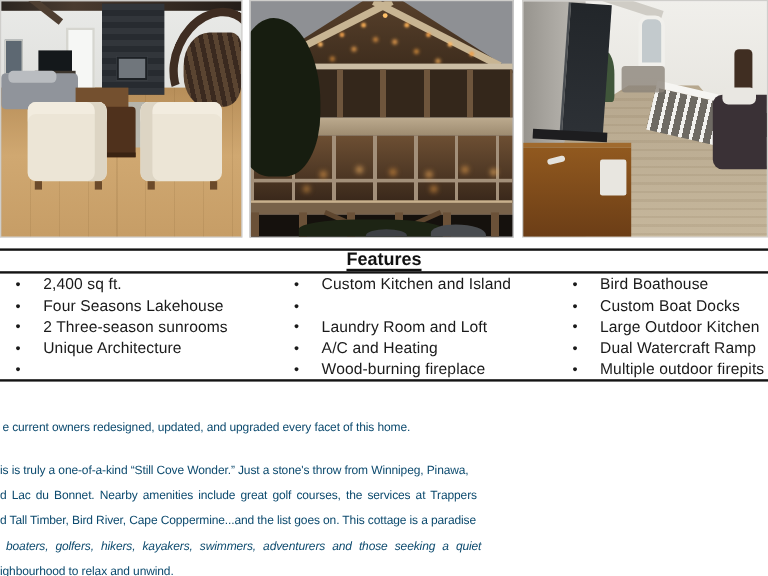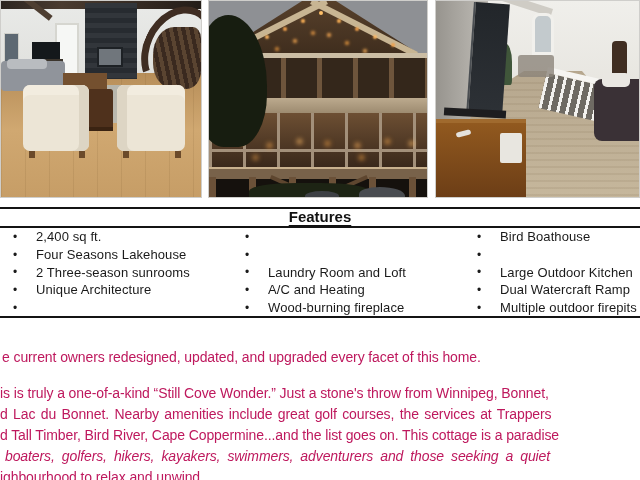--- a/index.html
+++ b/index.html
@@ -117,21 +117,21 @@
       text-decoration:underline;text-decoration-thickness:2px;text-underline-offset:3px;color:#111;}
   .feat-col{position:absolute;top:228px;}
   #feat-col-0{left:13px;width:228px;}
   #feat-col-1{left:245px;width:228px;}
   #feat-col-2{left:477px;width:175px;}
   .feat-item{display:flex;align-items:center;height:17.7px;font-size:13px;color:#1a1a1a;white-space:nowrap;}
   .feat-item .bullet{width:23px;font-size:12px;line-height:1;}
   .feat-item .ftext{letter-spacing:0.1px;}
 
   
-  .para{position:absolute;font-size:14px;color:#be185d;letter-spacing:-0.1px;}
+  .para{position:absolute;font-size:10px;color:#0c4a6e;letter-spacing:-0.1px;}
   #para1{top:347px;left:2px;width:636px;}
   #para2{top:383px;left:0px;width:600px;}
   .pline{height:20.9px;line-height:20.9px;white-space:nowrap;}
   #para2 .pline:nth-child(2){word-spacing:1.6px;}
   #para2 .pline:nth-child(4){word-spacing:3.2px;padding-left:5px;font-style:italic;}
 </style>
 </head>
 <body>
 
 <div class="page">
@@ -222,20 +222,21 @@
         <span class="bullet">•</span>
         <span class="ftext">Unique Architecture</span>
       </div>
       <div class="feat-item">
         <span class="bullet">•</span>
       </div>
     </div>
   <div class="feat-col" id="feat-col-1">
       <div class="feat-item">
         <span class="bullet">•</span>
+        <span class="ftext">Custom Kitchen and Island</span>
       </div>
       <div class="feat-item">
         <span class="bullet">•</span>
       </div>
       <div class="feat-item">
         <span class="bullet">•</span>
         <span class="ftext">Laundry Room and Loft</span>
       </div>
       <div class="feat-item">
         <span class="bullet">•</span>
@@ -246,20 +247,21 @@
         <span class="ftext">Wood-burning fireplace</span>
       </div>
     </div>
   <div class="feat-col" id="feat-col-2">
       <div class="feat-item">
         <span class="bullet">•</span>
         <span class="ftext">Bird Boathouse</span>
       </div>
       <div class="feat-item">
         <span class="bullet">•</span>
+        <span class="ftext">Custom Boat Docks</span>
       </div>
       <div class="feat-item">
         <span class="bullet">•</span>
         <span class="ftext">Large Outdoor Kitchen</span>
       </div>
       <div class="feat-item">
         <span class="bullet">•</span>
         <span class="ftext">Dual Watercraft Ramp</span>
       </div>
       <div class="feat-item">
@@ -267,20 +269,20 @@
         <span class="ftext">Multiple outdoor firepits</span>
       </div>
     </div>
 
   <div class="hr" id="hr-bot"></div>
 
   <div class="para" id="para1">
       <div class="pline">e current owners redesigned, updated, and upgraded every facet of this home.</div>
     </div>
   <div class="para" id="para2">
-      <div class="pline">is is truly a one-of-a-kind “Still Cove Wonder.” Just a stone's throw from Winnipeg, Bonnet,</div>
+      <div class="pline">is is truly a one-of-a-kind “Still Cove Wonder.” Just a stone's throw from Winnipeg, Pinawa,</div>
       <div class="pline">d Lac du Bonnet. Nearby amenities include great golf courses, the services at Trappers</div>
       <div class="pline">d Tall Timber, Bird River, Cape Coppermine...and the list goes on. This cottage is a paradise</div>
       <div class="pline">boaters, golfers, hikers, kayakers, swimmers, adventurers and those seeking a quiet</div>
       <div class="pline">ighbourhood to relax and unwind.</div>
     </div>
 
 </div>
 
 </body></html>

